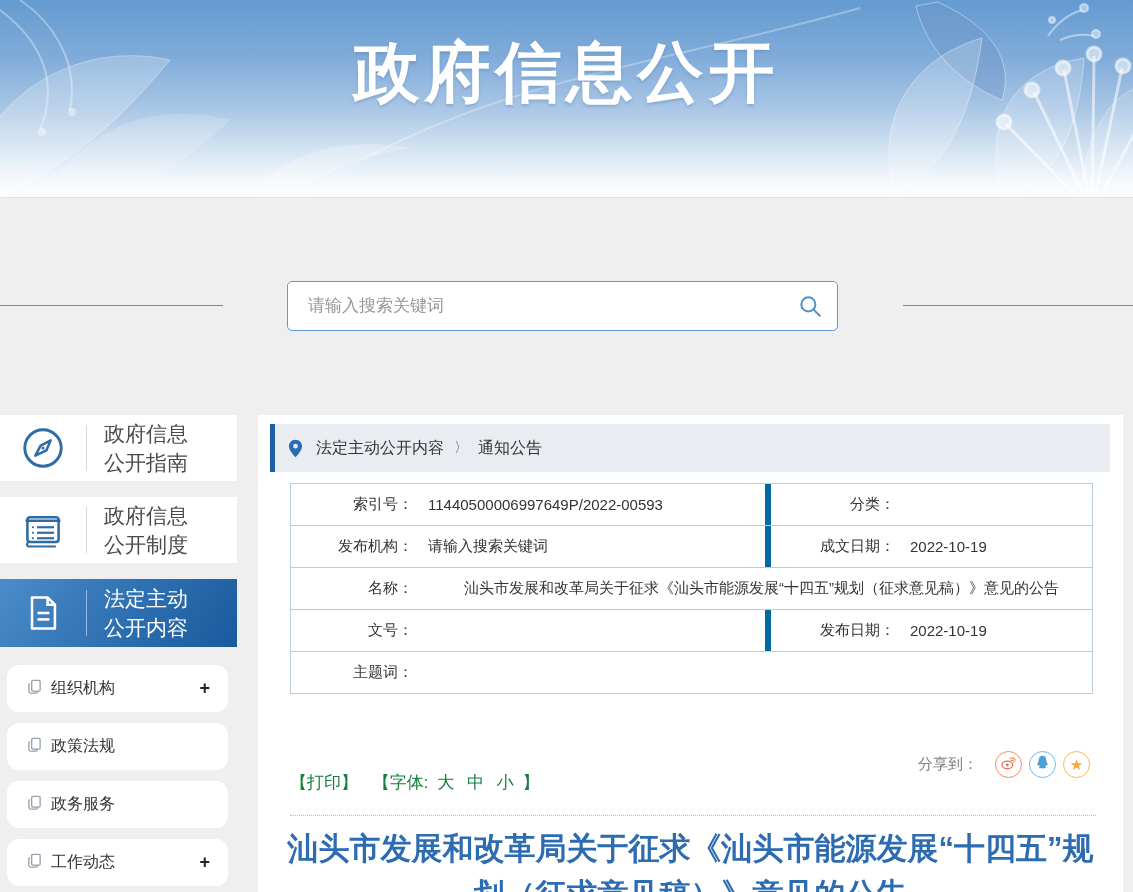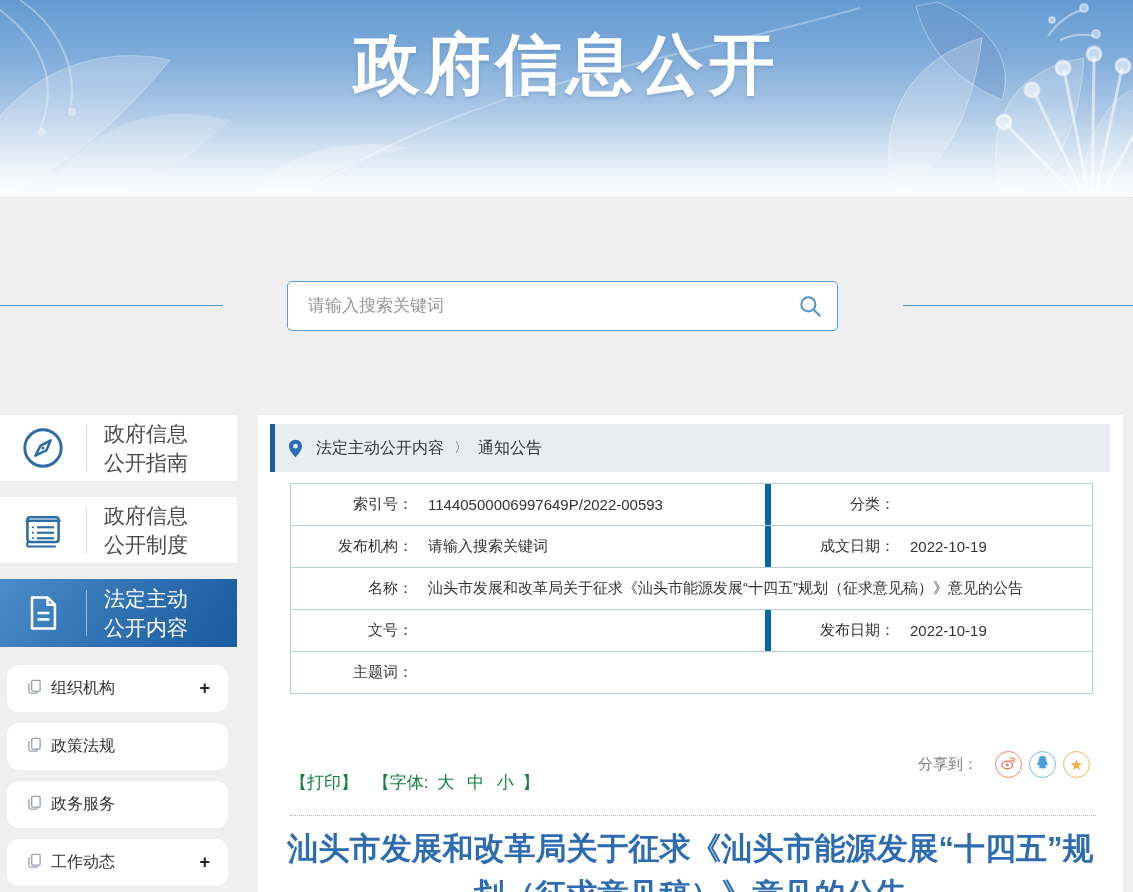--- a/index.html
+++ b/index.html
@@ -4,21 +4,21 @@
 <style>
   html,body{margin:0;padding:0;}
   body{font-family:"Liberation Sans","DejaVu Sans",sans-serif;background:#efefef;}
   .page{position:relative;width:1133px;height:892px;overflow:hidden;background:#efefef;margin:0 auto;}
 
   
   .banner{position:absolute;left:0;top:0;width:1133px;height:197px;overflow:hidden;
     background:linear-gradient(180deg,#649bd1 0%,#7fabd9 28%,#a9c6e5 55%,#d8e6f3 78%,#f4f8fc 92%,#fdfdfe 100%);
     border-bottom:1px solid #e4e4e4;}
   .banner-decor{position:absolute;left:0;top:0;width:1133px;height:197px;}
-  .banner h1{position:relative;margin:4px;padding-top:16px;text-align:center;
+  .banner h1{position:relative;margin:12px;padding-top:16px;text-align:center;
     font-size:66px;font-weight:bold;color:#ffffff;letter-spacing:5px;
     text-shadow:0 2px 3px rgba(80,120,170,.35);}
 
   
   .search-line{position:absolute;top:305px;height:1px;background:#4e93c9;}
   .search-line.left{left:0;width:223px;}
   .search-line.right{left:903px;width:230px;}
   .search-box{position:absolute;left:287px;top:281px;width:551px;height:50px;box-sizing:border-box;
     background:#fff;border:1px solid #5b9bd5;border-radius:5px;}
   .search-box input{position:absolute;left:0;top:0;width:100%;height:100%;box-sizing:border-box;
@@ -51,21 +51,21 @@
   .breadcrumb .crumb{font-size:16px;color:#333;cursor:pointer;}
   .breadcrumb .crumb.first{margin-left:13px;}
   .breadcrumb .sep{font-size:14px;color:#555;margin:0 10px;}
 
   .meta-table{margin:11px 0 12px 32px;width:803px;box-sizing:border-box;border:1px solid #b7cde1;font-size:15px;color:#333;}
   .trow{display:flex;height:41px;}
   .trow + .trow{border-top:1px solid #b7cde1;}
   .cell{display:flex;align-items:center;box-sizing:border-box;}
   .cell.left{width:474px;}
   .cell.right{flex:1;border-left:6px solid #0369a1;}
-  .cell.full{width:100%;}
+  .cell.full{width:100%;gap:36px;}
   .lbl{display:inline-block;text-align:right;color:#333;}
   .cell.left .lbl,.cell.full .lbl{width:122px;}
   .cell.right .lbl{width:124px;}
   .val{margin-left:15px;color:#333;white-space:nowrap;}
 
   .toolbar{margin:41px 33px 0 32px;display:flex;align-items:center;justify-content:space-between;}
   .tool-left{font-size:17px;color:#15803d;margin-top:36px;}
   .tool-left span{cursor:pointer;}
   .tool-left .gap{margin-left:10px;}
   .tool-left .fs{margin:0 4px;}

